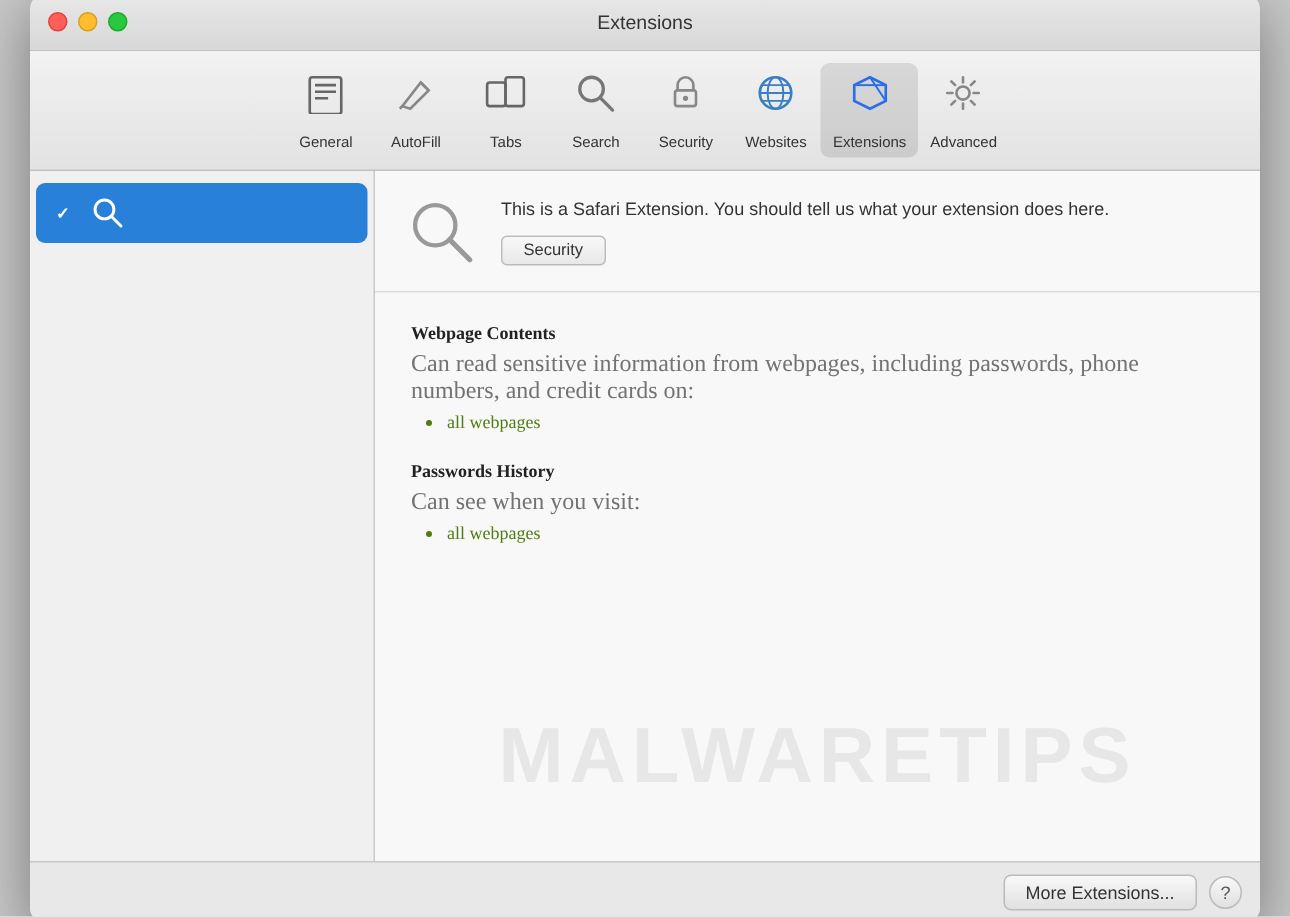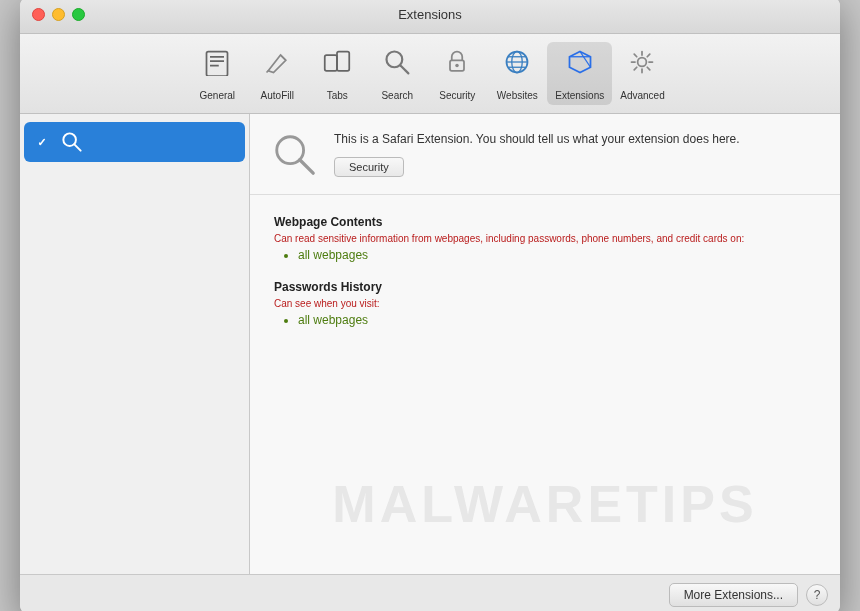--- a/index.html
+++ b/index.html
@@ -221,32 +221,33 @@
       font-weight: 900;
       color: rgba(180,180,180,0.25);
       white-space: nowrap;
       letter-spacing: 4px;
       pointer-events: none;
       user-select: none;
     }
 
     .permission-section {
       margin-bottom: 18px;
+      font-family: Liberation Serif, serif;
     }
 
     .permission-title {
       font-size: 12px;
       font-weight: 700;
       color: #222;
       margin-bottom: 4px;
     }
 
     .permission-desc {
-      font-size: 10px;
-      color: #b91c1c;
+      font-size: 16px;
+      color: #737373;
       margin-bottom: 4px;
     }
 
     .permission-list {
       list-style: disc;
       margin-left: 24px;
       font-size: 12px;
       color: #4d7c0f;
     }
 

